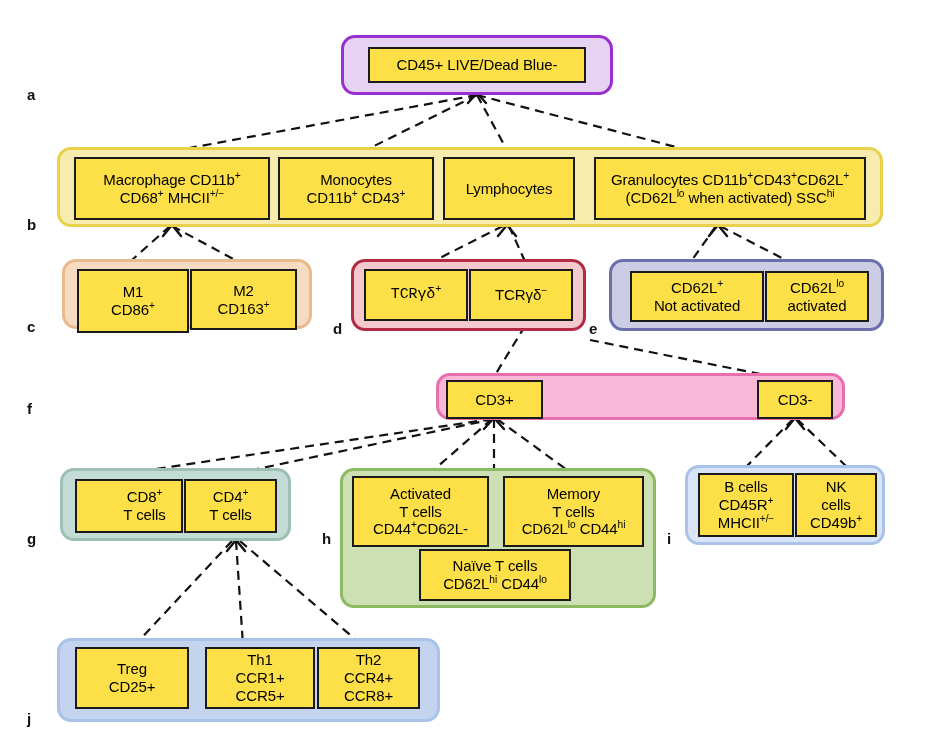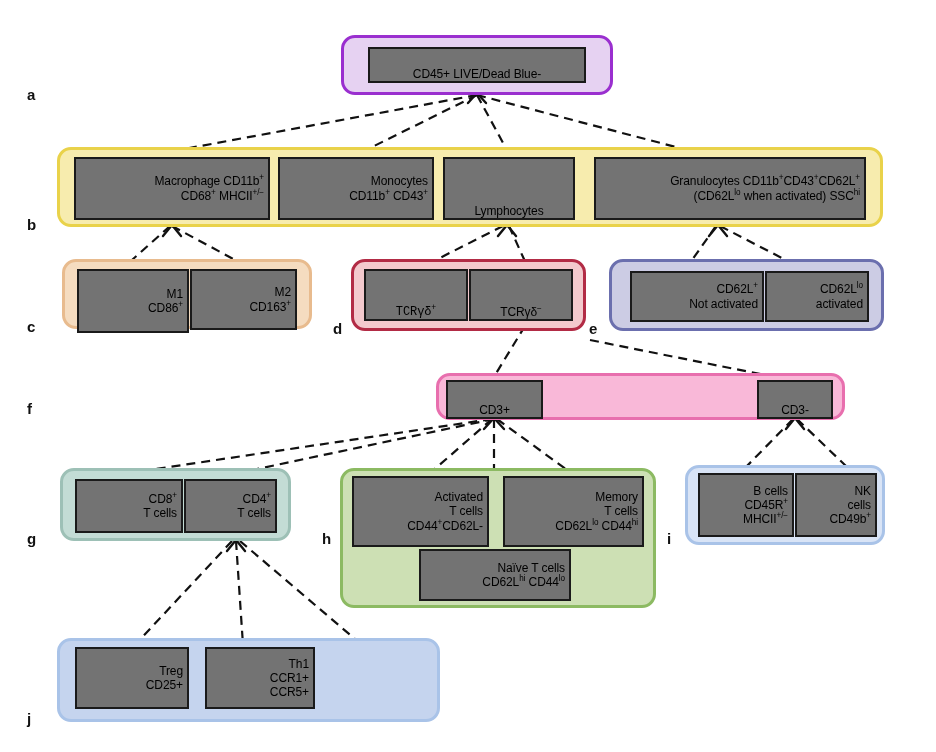--- a/index.html
+++ b/index.html
@@ -27,28 +27,28 @@
     position:absolute;
     box-sizing:border-box;
     border-radius:14px;
     border:3px solid #888;
     z-index:2;
   }
   
   .node{
     position:absolute;
     box-sizing:border-box;
-    background:#737373;
+    background:#fde047;
     border:2.5px solid #1a1a1a;
     display:flex;
-    align-items:flex-end;
+    align-items:center;
     justify-content:center;
     text-align:center;
     color:#000;
-    font-size:12px;
+    font-size:15px;
     line-height:1.18;
     letter-spacing:-0.1px;
     z-index:3;
   }
   .node .txt{display:block;padding:0 4px;}
   .node sup{
     font-size:0.68em;
     vertical-align:super;
     line-height:0;
   }
@@ -225,15 +225,20 @@
   <div class="panel" style="left:57px;top:638px;width:383px;height:84px;border-color:#a9c3e8;background:#c5d4ee;"></div>
   <div class="node" style="left:75px;top:647px;width:114px;height:62px;flex-direction:column;">
     <span class="txt"><span>Treg</span></span>
     <span class="txt"><span>CD25+</span></span>
   </div>
   <div class="node" style="left:205px;top:647px;width:110px;height:62px;flex-direction:column;">
     <span class="txt"><span>Th1</span></span>
     <span class="txt"><span>CCR1+</span></span>
     <span class="txt"><span>CCR5+</span></span>
   </div>
+  <div class="node" style="left:317px;top:647px;width:103px;height:62px;flex-direction:column;">
+    <span class="txt"><span>Th2</span></span>
+    <span class="txt"><span>CCR4+</span></span>
+    <span class="txt"><span>CCR8+</span></span>
+  </div>
   <div class="plabel" style="left:27px;top:710px;">j</div>
 
 </div>
 
 </body></html>

